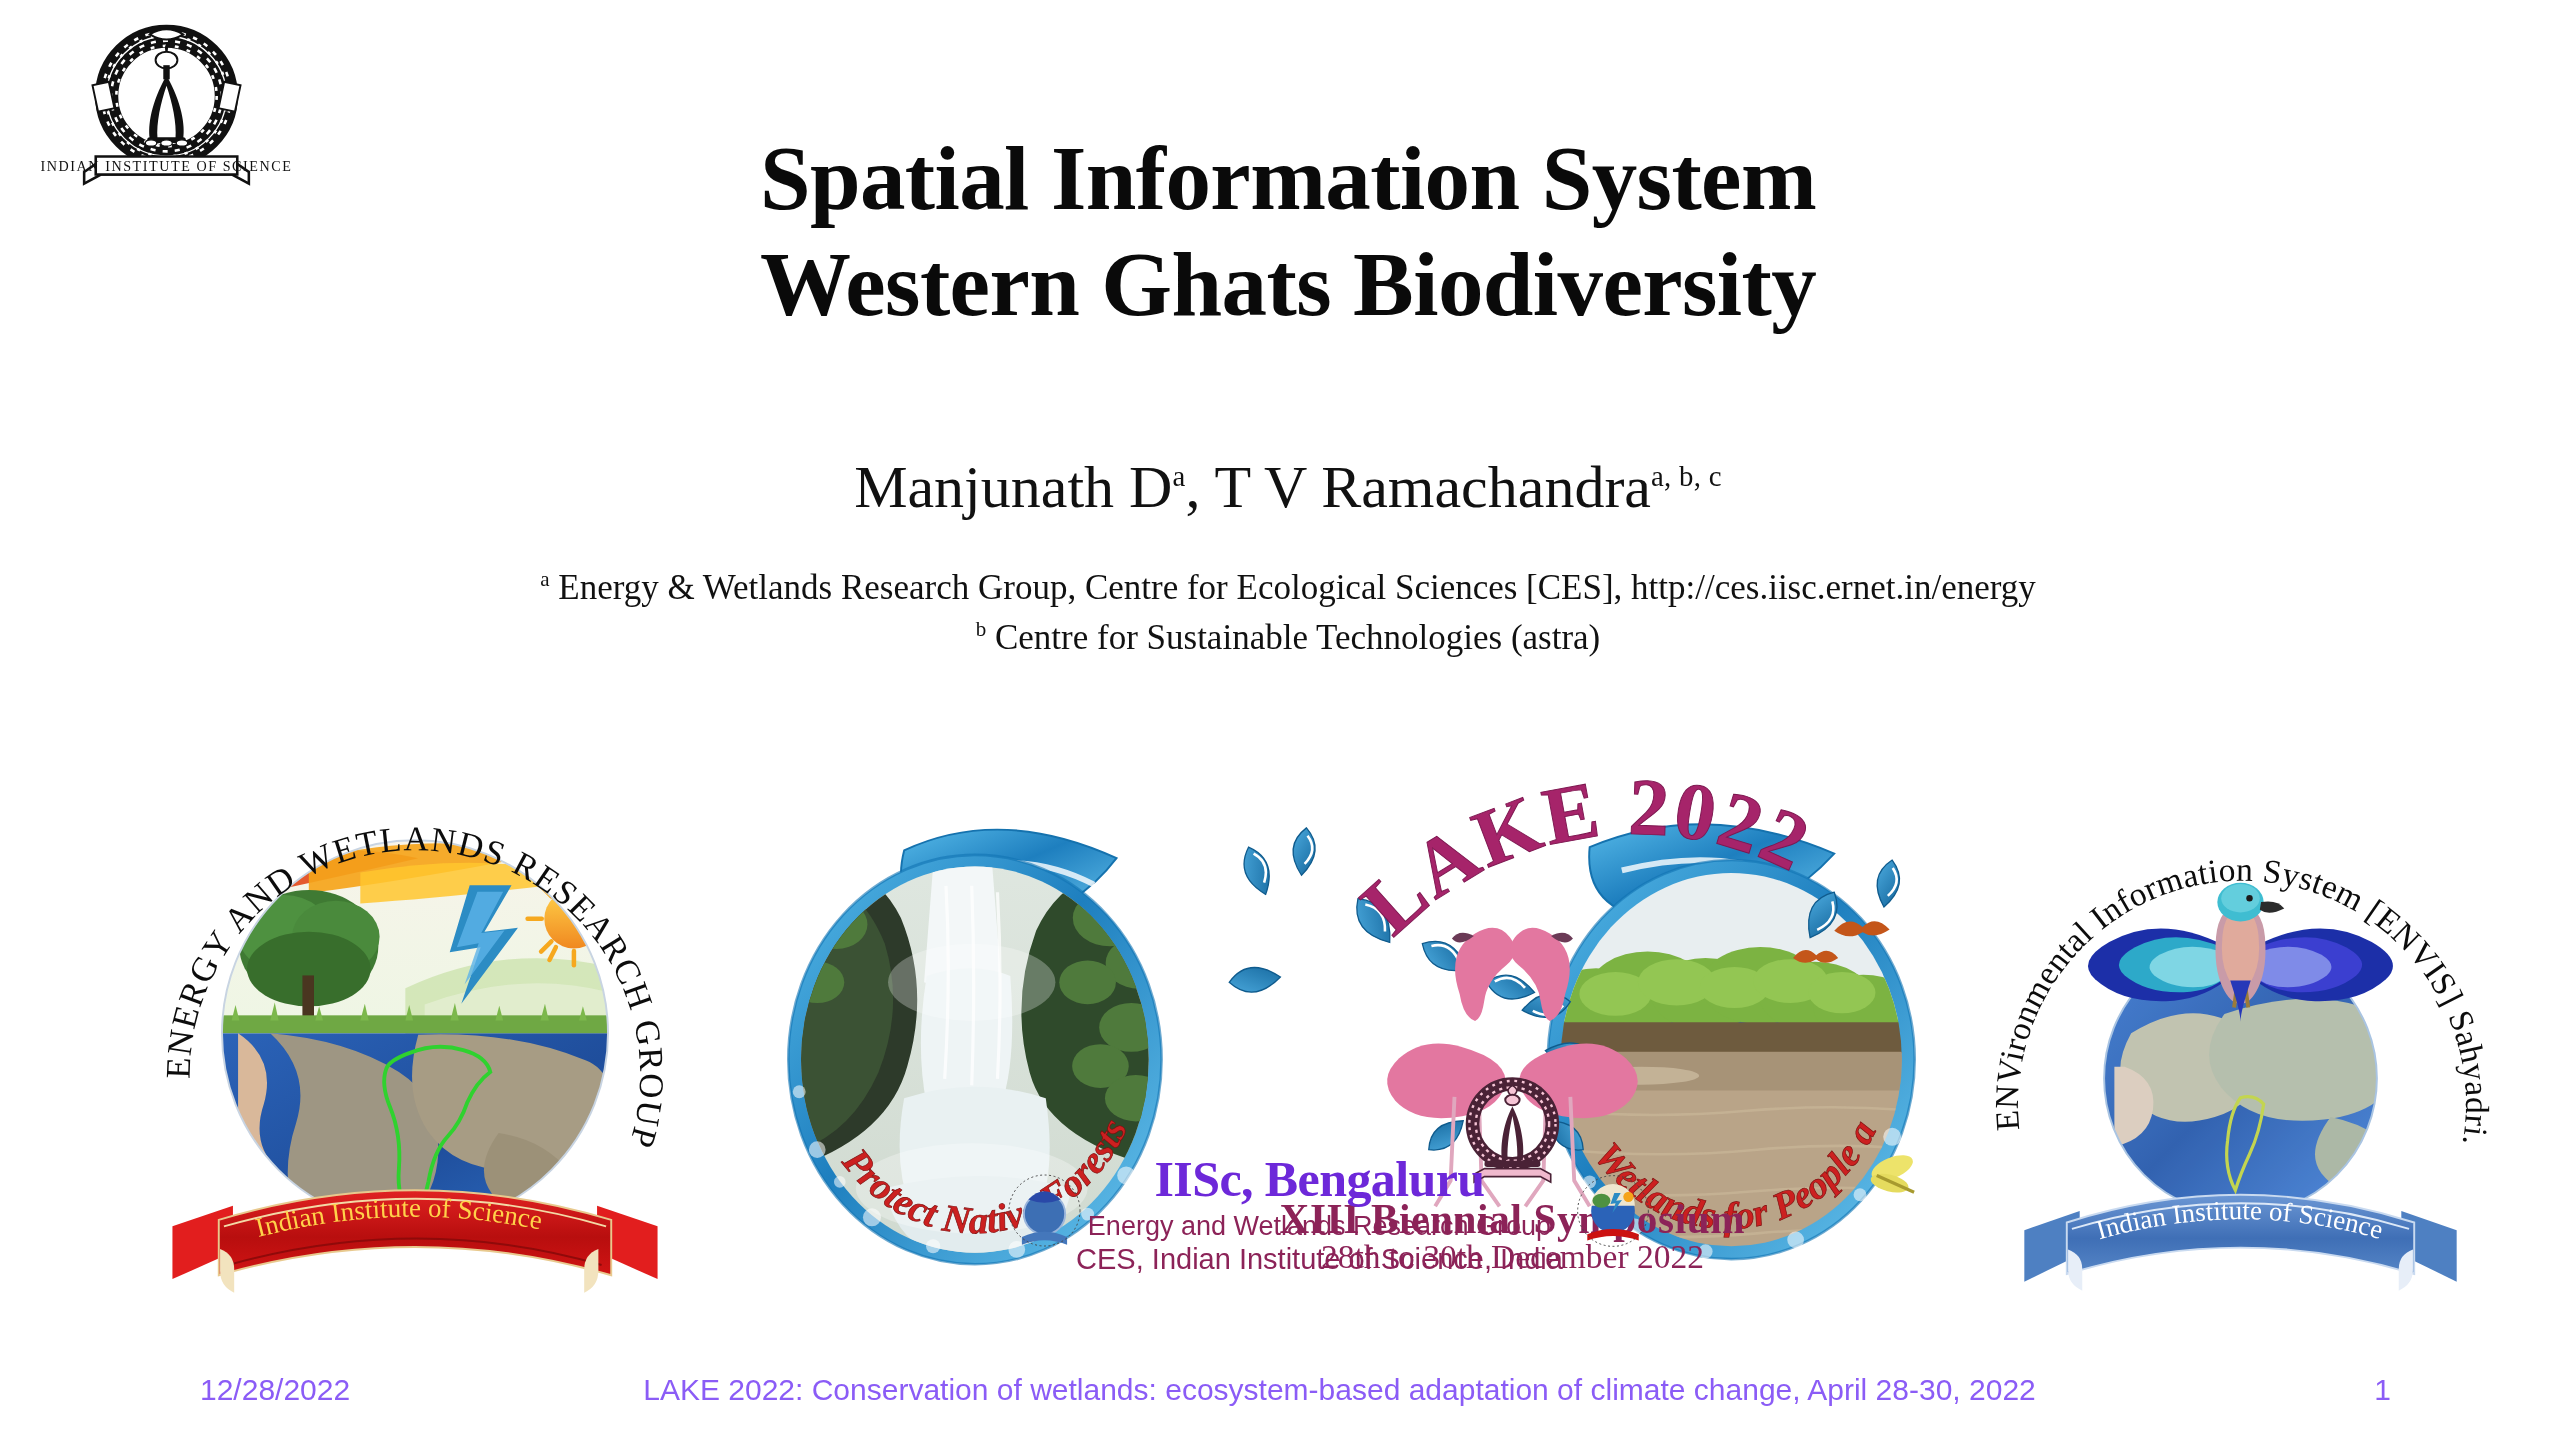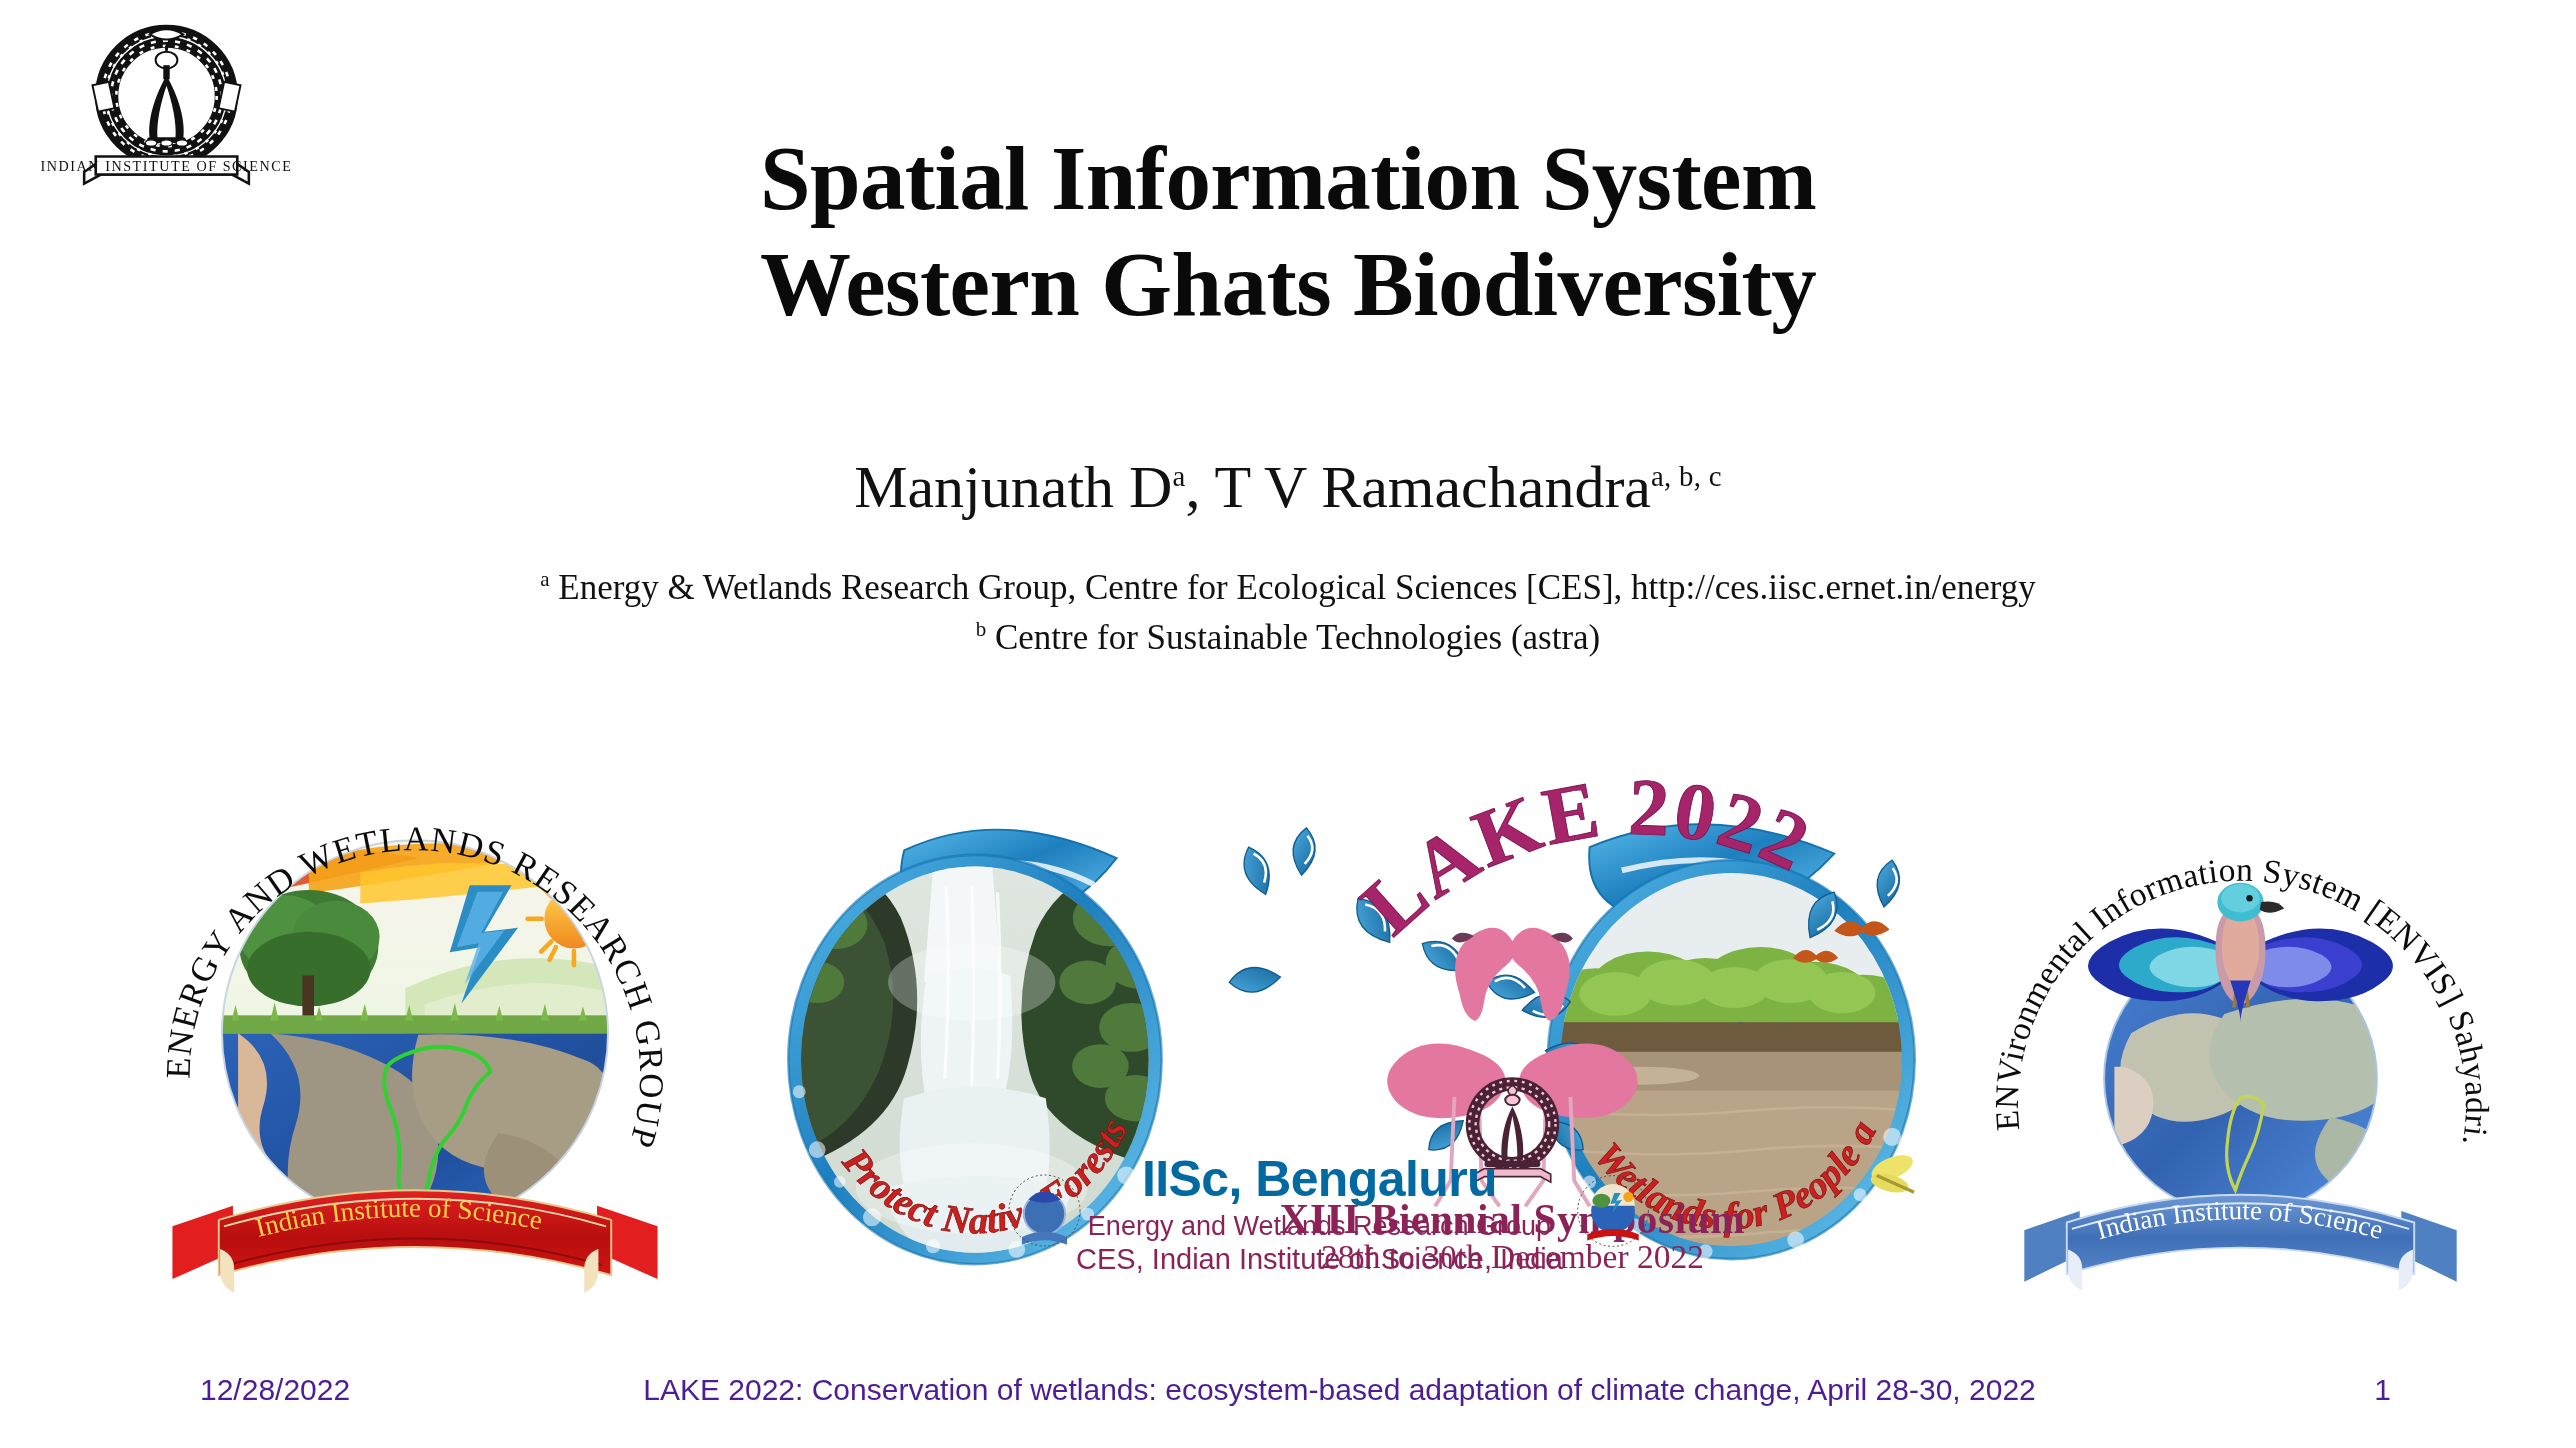--- a/index.html
+++ b/index.html
@@ -31,21 +31,21 @@
 
   
   #logo-ewrg{left:148px;top:0;width:534px;height:534px;}
   
   #logo-lake{left:740px;top:13px;width:1223px;height:509px;}
   
   #logo-envis{left:1970px;top:0;width:541px;height:534px;}
 
   
   #footer{position:absolute;left:0;top:1373px;width:2576px;height:45px;
-          font-family:"Liberation Sans",sans-serif;font-size:30px;color:#4c1d95;}
+          font-family:"Liberation Sans",sans-serif;font-size:30px;color:#8b5cf6;}
   #footer-date{position:absolute;left:200px;top:0;}
   #footer-center{position:absolute;left:567px;top:0;width:1545px;text-align:center;}
   #footer-page{position:absolute;left:2318px;top:0;width:129px;text-align:center;}
 
   svg{display:block;overflow:visible;}
   .sv-txt{font-family:"Liberation Serif",serif;}
 </style>
 </head>
 <body>
 
@@ -443,21 +443,21 @@
         </g>
       </g>
 
       <g text-anchor="middle" class="sv-txt">
         <text x="1200" y="690" font-size="64" font-weight="bold" fill="#8C2358" letter-spacing="1">XIII Biennial Symposium</text>
         <text x="1200" y="744" font-size="52" fill="#8C2358">28th to 30th December 2022</text>
       </g>
     </svg>
 
     <div style="position:absolute;left:322px;top:361px;width:515px;text-align:center;">
-      <div style="font-family:Liberation Sans, sans-serif;font-size:50px;font-weight:bold;color:#0369a1;letter-spacing:-0.6px;">IISc, Bengaluru</div>
+      <div style="font-family:Liberation Serif, serif;font-size:50px;font-weight:bold;color:#6d28d9;letter-spacing:-0.6px;">IISc, Bengaluru</div>
       <div style="font-family:'Liberation Sans',sans-serif;font-size:27px;color:#8C2358;line-height:1.18;margin-top:2.6px;">Energy and Wetlands Research Group</div>
       <div style="font-family:'Liberation Sans',sans-serif;font-size:29px;color:#8C2358;line-height:1.18;">CES, Indian Institute of Science, India</div>
     </div>
 
     <div style="position:absolute;left:269px;top:386px;width:71px;height:71px;">
       <svg viewBox="0 0 110 110" width="71" height="71">
         <circle cx="55" cy="60" r="32" fill="#3D6FB4"></circle>
         <circle cx="55" cy="60" r="32" fill="none" stroke="#9BB6DC" stroke-width="3"></circle>
         <path d="M30 38 q25 -26 50 0 q-25 10 -50 0z" fill="#2A49A8"></path>
         <path d="M20 96 q35 -16 70 0 l0 12 q-35 -14 -70 0z" fill="#4477BB"></path>

